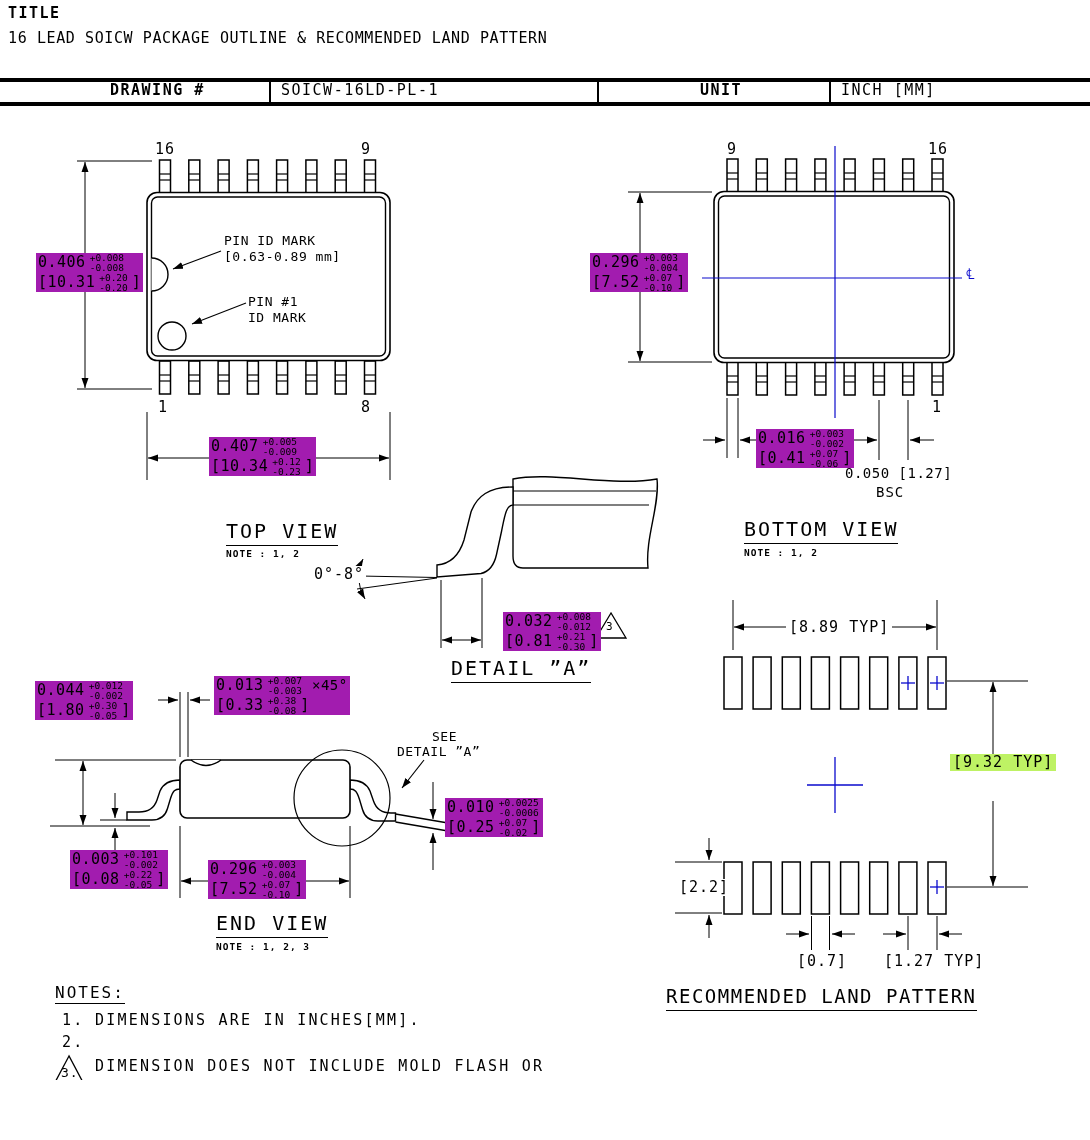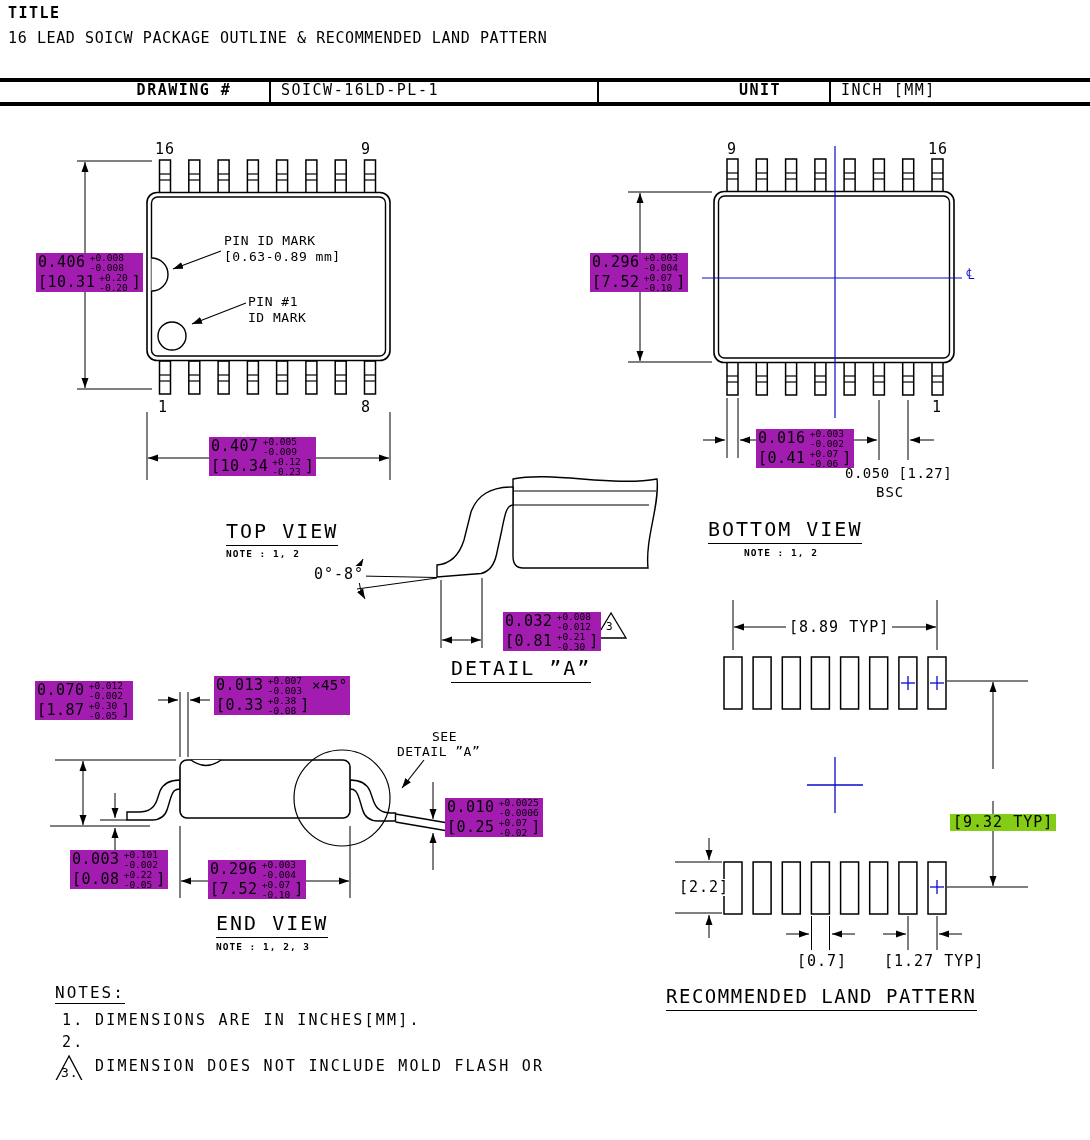--- a/index.html
+++ b/index.html
@@ -15,21 +15,21 @@
   .tline{position:absolute;background:#000;}
   .dim{position:absolute;background:#a21caf;padding:0 2px;}
   .dim .row{display:flex;align-items:center;gap:4px;font-size:15px;letter-spacing:0.5px;line-height:1.05;}
   .dim .row + .row{margin-top:1px;}
   .tol{display:flex;flex-direction:column;font-size:9.5px;line-height:9.5px;letter-spacing:0;}
   .suffix{font-size:14px;margin-left:6px;}
   .vlabel{font-size:20px;letter-spacing:2px;border-bottom:1.7px solid #000;padding-bottom:2px;text-align:right;}
   .vlabel19{font-size:19px;letter-spacing:1.5px;border-bottom:1.7px solid #000;padding-bottom:2px;}
   .nheading{font-size:16px;letter-spacing:2px;border-bottom:1.6px solid #000;padding-bottom:1px;}
   .ntext{font-size:15px;letter-spacing:2.2px;}
-  .rt{text-align:center;}
+  .rt{text-align:left;}
 </style>
 </head>
 <body>
 
 <div id="root">
 
   <div class="t b f15" style="left:8px;top:5px;letter-spacing:1.5px">TITLE</div>
   <div class="t f15" style="left:8px;top:30px;letter-spacing:0.6px">16 LEAD SOICW PACKAGE OUTLINE &amp; RECOMMENDED LAND PATTERN</div>
 
   <div class="tline" style="left:0;top:78px;width:1090px;height:4px"></div>
@@ -300,21 +300,21 @@
           <span>+0.07</span>
           <span>-0.06</span>
         </span>
       <span>]</span>
       </div>
   </div>
 
   <div class="t pre" style="left:845px;top:465px;font-size:14px;letter-spacing:0.5px">0.050 [1.27]</div>
   <div class="t" style="left:876px;top:484px;font-size:14px;letter-spacing:1px">BSC</div>
 
-  <div class="t vlabel" style="left:708px;top:518px">BOTTOM VIEW</div>
+  <div class="t vlabel" style="left:744px;top:518px">BOTTOM VIEW</div>
   <div class="t b" style="left:744px;top:548px;font-size:9.5px;letter-spacing:1px">NOTE : 1, 2</div>
 
   <div class="t f15" style="left:312px;top:566px;background:#fff;padding:0 2px">0°-8°</div>
 
   <div class="dim" style="left:503px;top:612px">
     <div class="row">
         <span>0.032</span>
       <span class="tol">
           <span>+0.008</span>
           <span>-0.012</span>
@@ -347,28 +347,28 @@
       <span class="tol">
           <span>+0.38</span>
           <span>-0.08</span>
         </span>
       <span>]</span>
       </div>
   </div>
 
   <div class="dim" style="left:35px;top:681px">
     <div class="row">
-        <span>0.070</span>
+        <span>0.044</span>
       <span class="tol">
           <span>+0.012</span>
           <span>-0.002</span>
         </span>
       </div>
     <div class="row">
-        <span>[1.87</span>
+        <span>[1.80</span>
       <span class="tol">
           <span>+0.30</span>
           <span>-0.05</span>
         </span>
       <span>]</span>
       </div>
   </div>
 
   <div class="t f13" style="left:432px;top:730px">SEE</div>
   <div class="t f13" style="left:397px;top:745px">DETAIL ”A”</div>
@@ -424,21 +424,21 @@
           <span>-0.10</span>
         </span>
       <span>]</span>
       </div>
   </div>
 
   <div class="t vlabel" style="left:216px;top:912px">END VIEW</div>
   <div class="t b" style="left:216px;top:942px;font-size:9.5px;letter-spacing:1px">NOTE : 1, 2, 3</div>
 
   <div class="t f15" style="left:786px;top:619px;background:#fff;padding:0 3px">[8.89 TYP]</div>
-  <div class="t f15" style="left:950px;top:814px;background:#84cc16;padding:0 3px">[9.32 TYP]</div>
+  <div class="t f15" style="left:950px;top:754px;background:#bef264;padding:0 3px">[9.32 TYP]</div>
   <div class="t f15" style="left:679px;top:879px;background:#fff">[2.2]</div>
   <div class="t f15" style="left:797px;top:953px">[0.7]</div>
   <div class="t f15" style="left:884px;top:953px">[1.27 TYP]</div>
   <div class="t vlabel19" style="left:666px;top:986px">RECOMMENDED LAND PATTERN</div>
 
   <div class="t nheading" style="left:55px;top:984px">NOTES:</div>
   <div class="t ntext" style="left:62px;top:1012px">1.</div>
   <div class="t ntext" style="left:95px;top:1012px">DIMENSIONS ARE IN INCHES[MM].</div>
   <div class="t ntext" style="left:62px;top:1034px">2.</div>
   <div class="t" style="left:61px;top:1066px;font-size:13px;letter-spacing:1px">3.</div>

